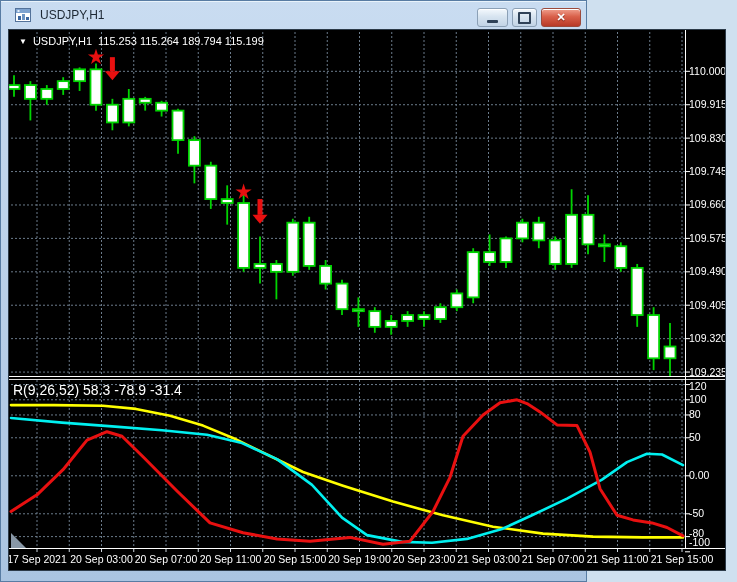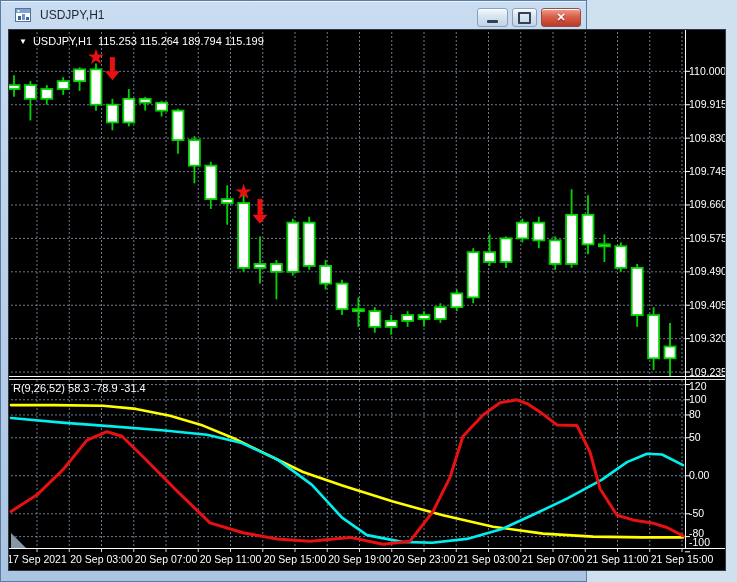--- a/index.html
+++ b/index.html
@@ -17,21 +17,21 @@
   .wbtn.close{width:40px;border-color:#9c4a3c;background:linear-gradient(#f0a08e,#d9604a 45%,#b83a28);}
   .glyph-min{width:11px;height:3px;background:#2f4258;border-radius:1px;margin-top:7px;}
   .glyph-restore{width:9px;height:8px;border:2px solid #2f4258;border-radius:1px;background:transparent;}
   .glyph-close{color:#fff;font-size:11px;font-weight:bold;line-height:1;text-shadow:0 1px 1px #7a2418;}
   .content{position:absolute;left:7px;top:28px;width:718px;height:542px;background:#000;
     border:1px solid #2c3a48;box-sizing:border-box;}
   #chart-svg{position:absolute;left:0;top:0;}
   .chart-header{position:absolute;left:10px;top:5px;color:#fff;font-size:11px;z-index:5;
     display:flex;align-items:center;gap:6px;white-space:nowrap;}
   .chart-header .dd{font-size:8px;line-height:11px;}
-  .ind-label{position:absolute;left:4px;top:352px;color:#fff;font-size:11px;z-index:5;white-space:nowrap;}
+  .ind-label{position:absolute;left:4px;top:352px;color:#fff;font-size:14px;z-index:5;white-space:nowrap;}
   .hit{position:absolute;z-index:4;background:transparent;}
   svg text{font-family:"Liberation Sans",sans-serif;font-size:10.5px;fill:#ffffff;}
 </style>
 </head>
 <body>
 
 <div class="window">
   <div class="titlebar">
     <span class="app-icon">
       <svg width="17" height="14" viewBox="0 0 17 14">

